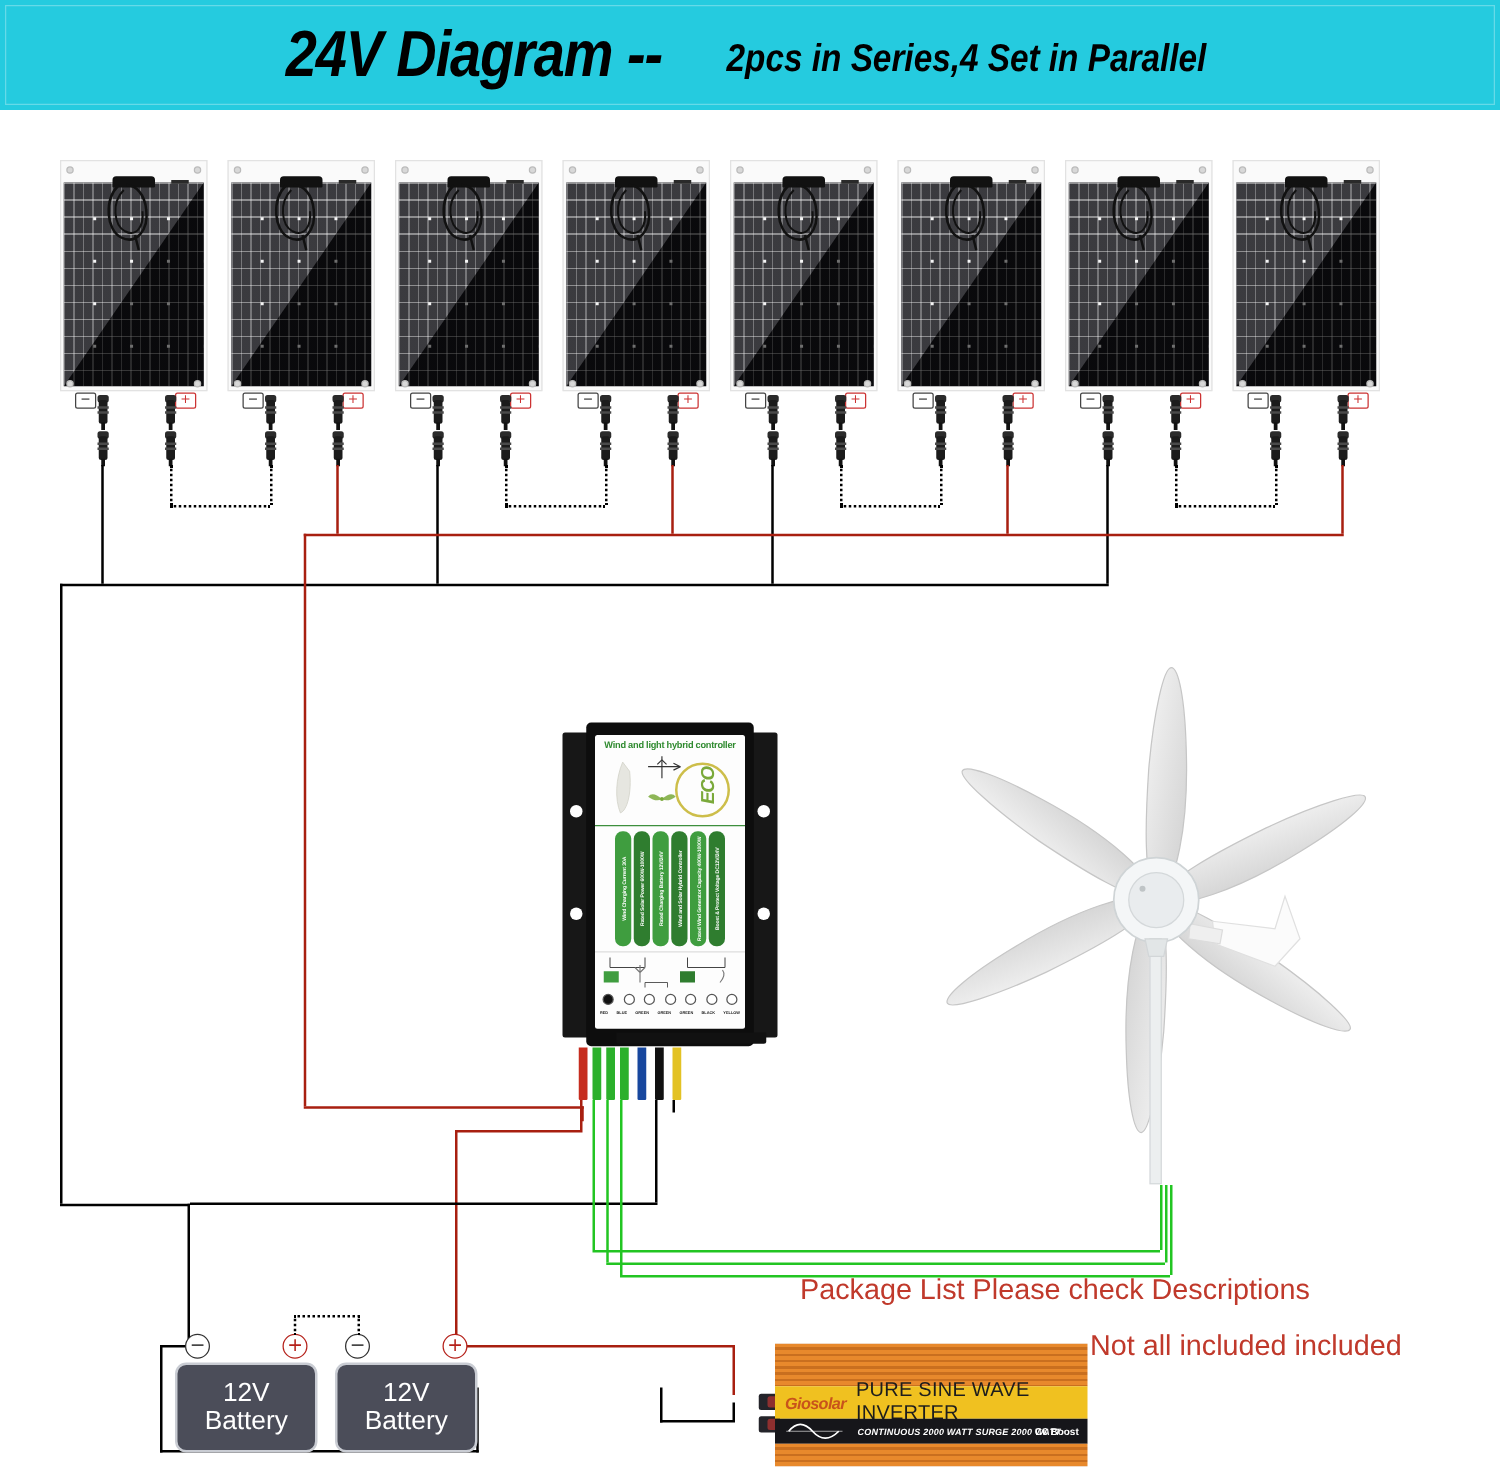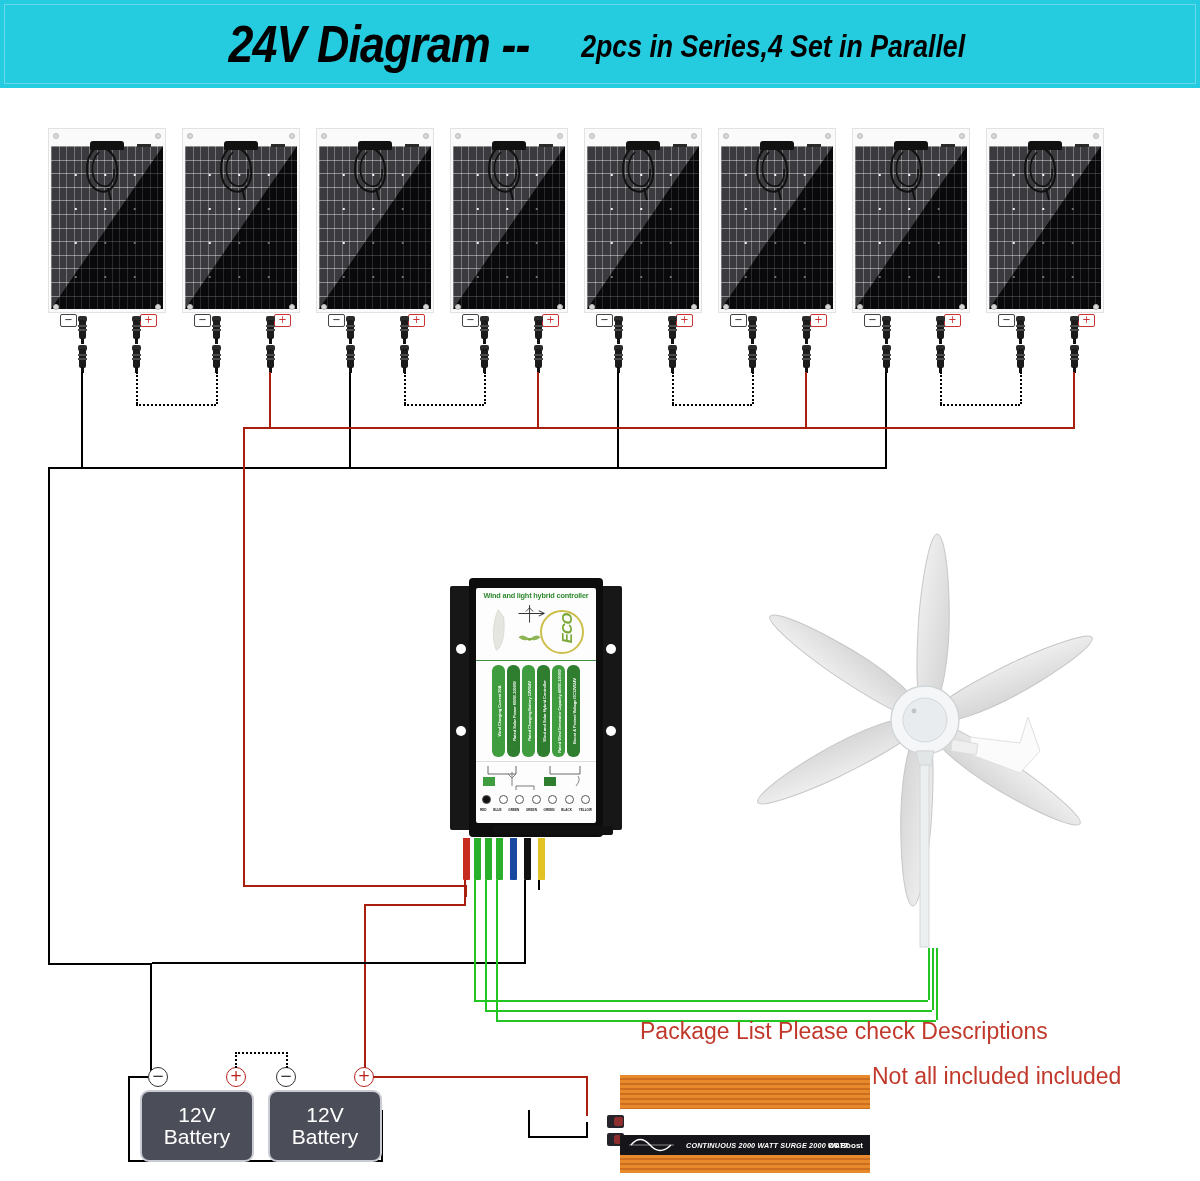--- a/index.html
+++ b/index.html
@@ -766,20 +766,24 @@
     <div class="dot-v" style="left: 286px; top: 1052px; height: 16px;"></div>
     <div class="dot-h" style="left: 235px; top: 1052px; width: 53px;"></div>
   </div>
 
 <div id="inv">
   <div class="post" style="top:40px"></div>
   <div class="nut" style="top:42px"></div>
   <div class="post" style="top:58px"></div>
   <div class="nut" style="top:60px"></div>
   <div class="shellTop"></div>
+  <div class="yellow">
+    <span class="brand">Giosolar</span>
+    <span class="psw">PURE SINE WAVE INVERTER</span>
+  </div>
   <div class="blk">
     <svg width="48" height="16" viewBox="0 0 48 16" style="margin-left:8px">
       <path d="M3 8 Q12 -3 22 8 T43 8" fill="none" stroke="#fff" stroke-width="1.4"></path>
       <line x1="1" y1="8" x2="46" y2="8" stroke="#fff" stroke-width=".8" opacity=".6"></line>
     </svg>
     <span class="cont" style="margin-left:10px">CONTINUOUS 2000 WATT SURGE 2000 WATT</span>
     <span class="certs">C€  Boost</span>
   </div>
   <div class="shellBot"></div>
 </div>

